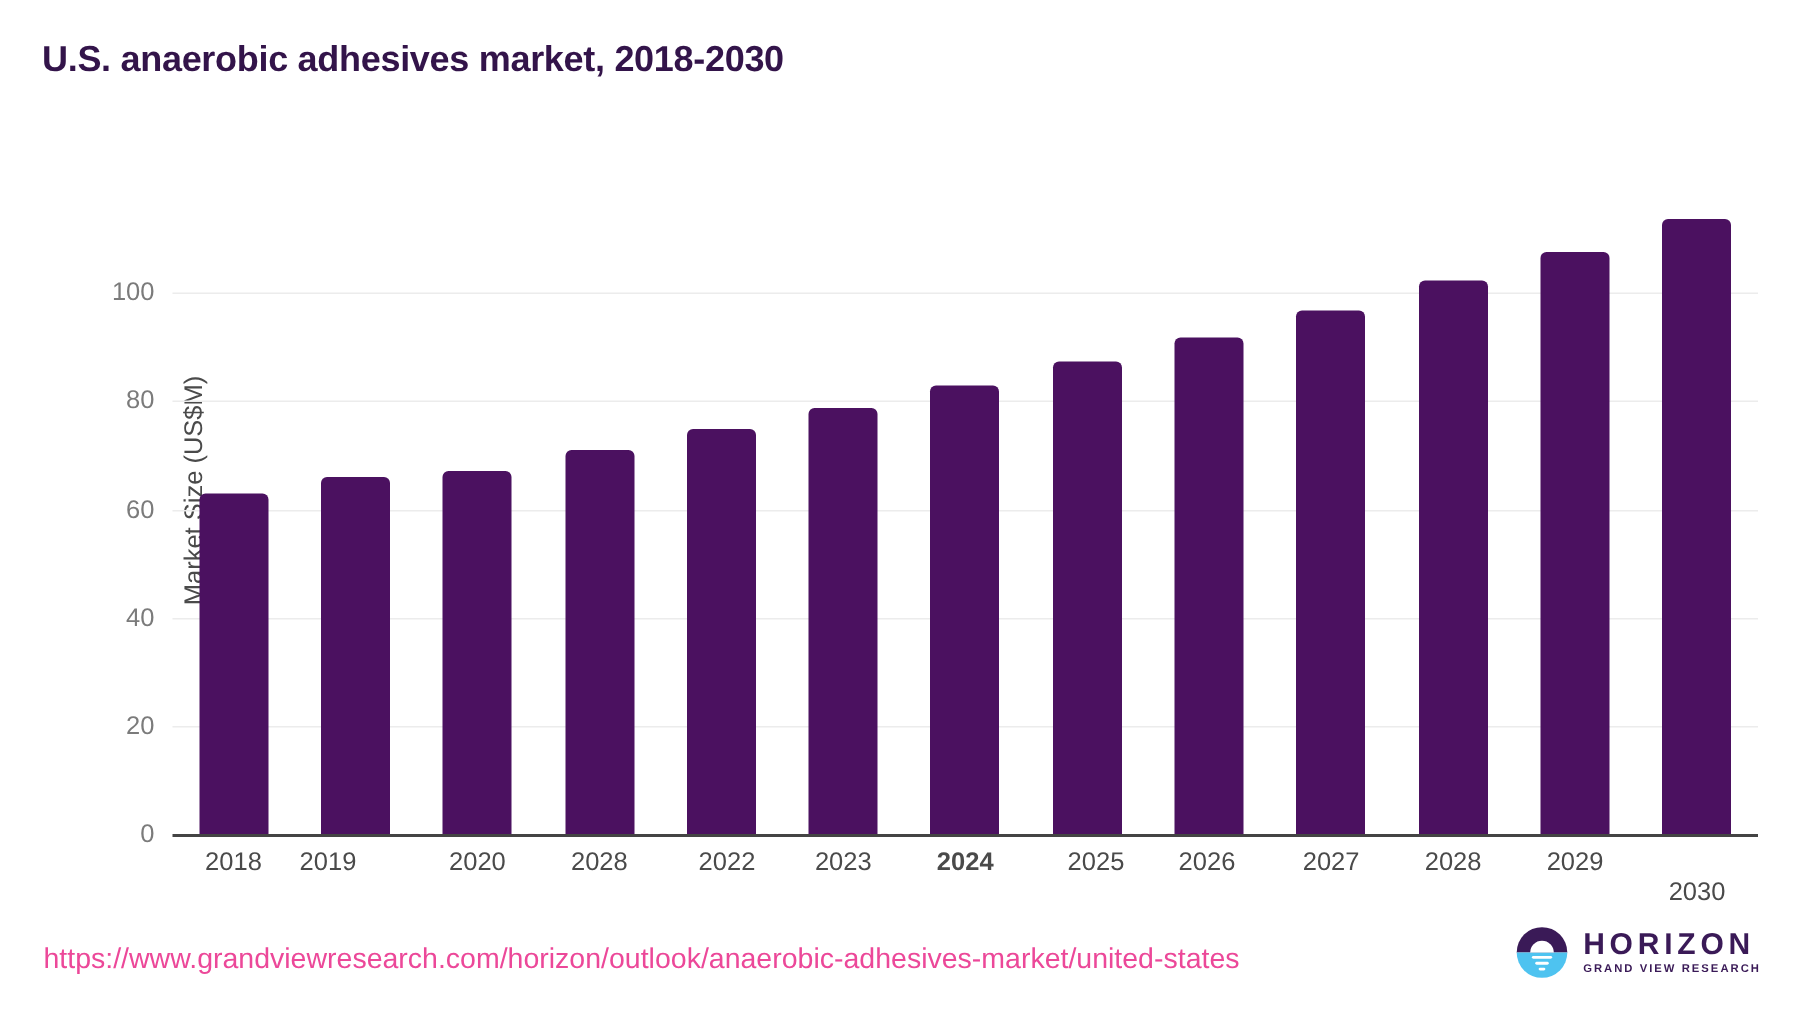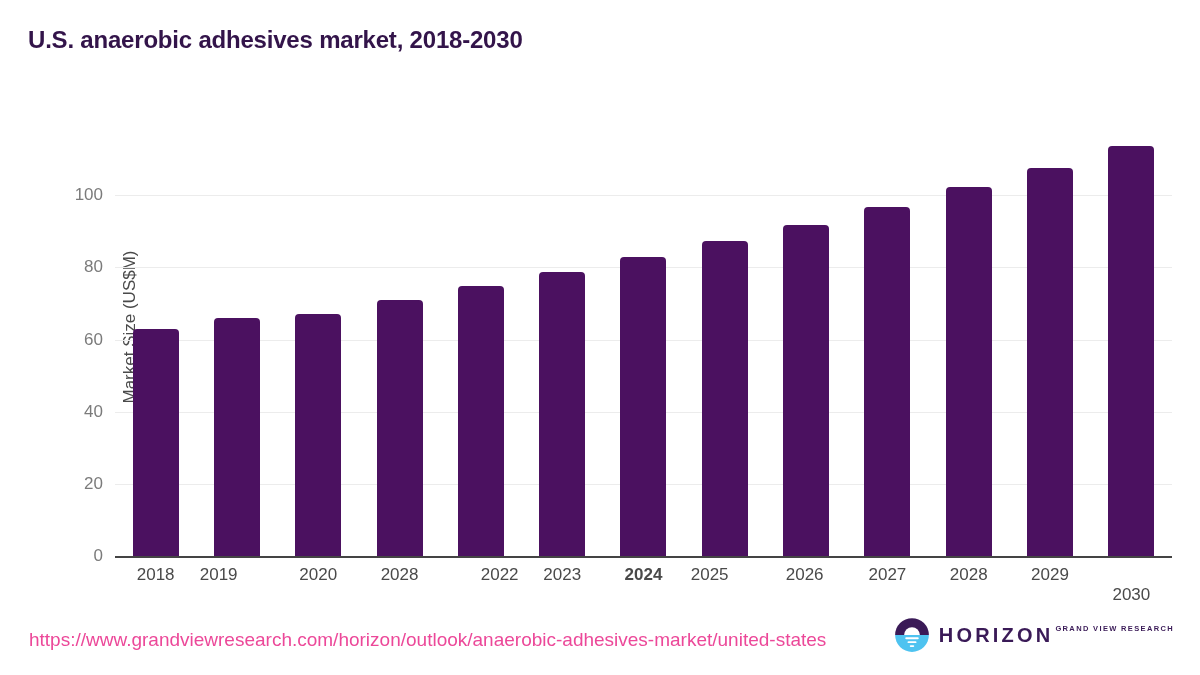--- a/index.html
+++ b/index.html
@@ -112,21 +112,21 @@
     position: absolute;
     right: 26px; top: 617px;
     display: flex;
     align-items: center;
     gap: 9px;
   }
   .logo-mark {
     width: 36px; height: 36px;
     flex: 0 0 36px;
   }
-  .logo-text { display: flex; flex-direction: row; gap: 2px; }
+  .logo-text { display: flex; flex-direction: column; gap: 2px; }
   .logo-word {
     font-size: 20px;
     font-weight: bold;
     letter-spacing: 3.2px;
     color: #3a1a57;
     line-height: 1;
   }
   .logo-sub {
     font-size: 7.5px;
     font-weight: bold;
@@ -204,24 +204,24 @@
         </div>
       </div>
 
     <div class="axis-baseline"></div>
 
     <div id="xticks">
         <div class="x-tick-label" style="left: 0px; width: 81.3077px;">2018</div>
         <div class="x-tick-label" style="left: 63px; width: 81.3077px;">2019</div>
         <div class="x-tick-label" style="left: 162.615px; width: 81.3077px;">2020</div>
         <div class="x-tick-label" style="left: 243.923px; width: 81.3077px;">2028</div>
-        <div class="x-tick-label" style="left: 344px; width: 81.3077px;">2022</div>
+        <div class="x-tick-label" style="left: 329px; width: 81.3077px;">2022</div>
         <div class="x-tick-label" style="left: 406.538px; width: 81.3077px;">2023</div>
         <div class="x-tick-label" style="left: 487.846px; width: 81.3077px; font-weight: bold;">2024</div>
-        <div class="x-tick-label" style="left: 554px; width: 81.3077px;">2025</div>
+        <div class="x-tick-label" style="left: 575px; width: 81.3077px;">2025</div>
         <div class="x-tick-label" style="left: 649px; width: 81.3077px;">2026</div>
         <div class="x-tick-label" style="left: 731.769px; width: 81.3077px;">2027</div>
         <div class="x-tick-label" style="left: 813.077px; width: 81.3077px;">2028</div>
         <div class="x-tick-label" style="left: 894.385px; width: 81.3077px;">2029</div>
         <div class="x-tick-label" style="left: 975.692px; width: 81.3077px; margin-top: 20px;">2030</div>
       </div>
   </div>
 
   <div class="source-url">https://www.grandviewresearch.com/horizon/outlook/anaerobic-adhesives-market/united-states</div>
 

